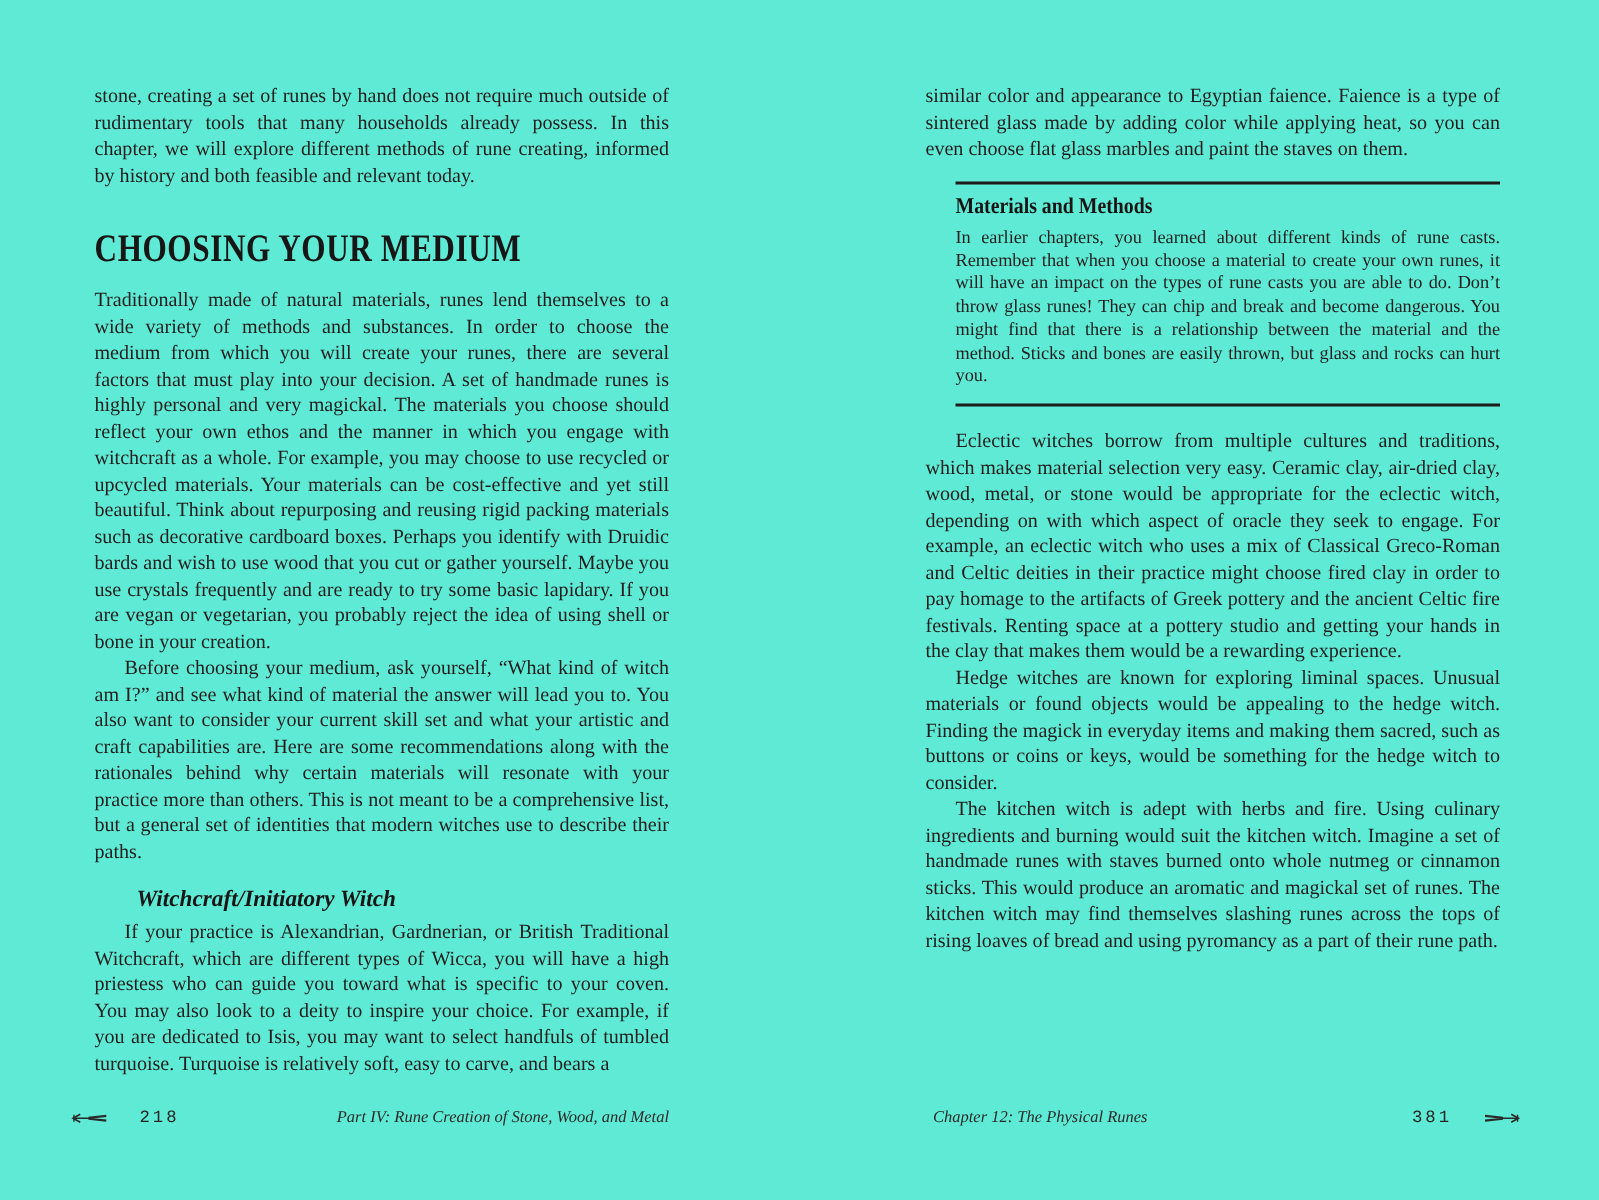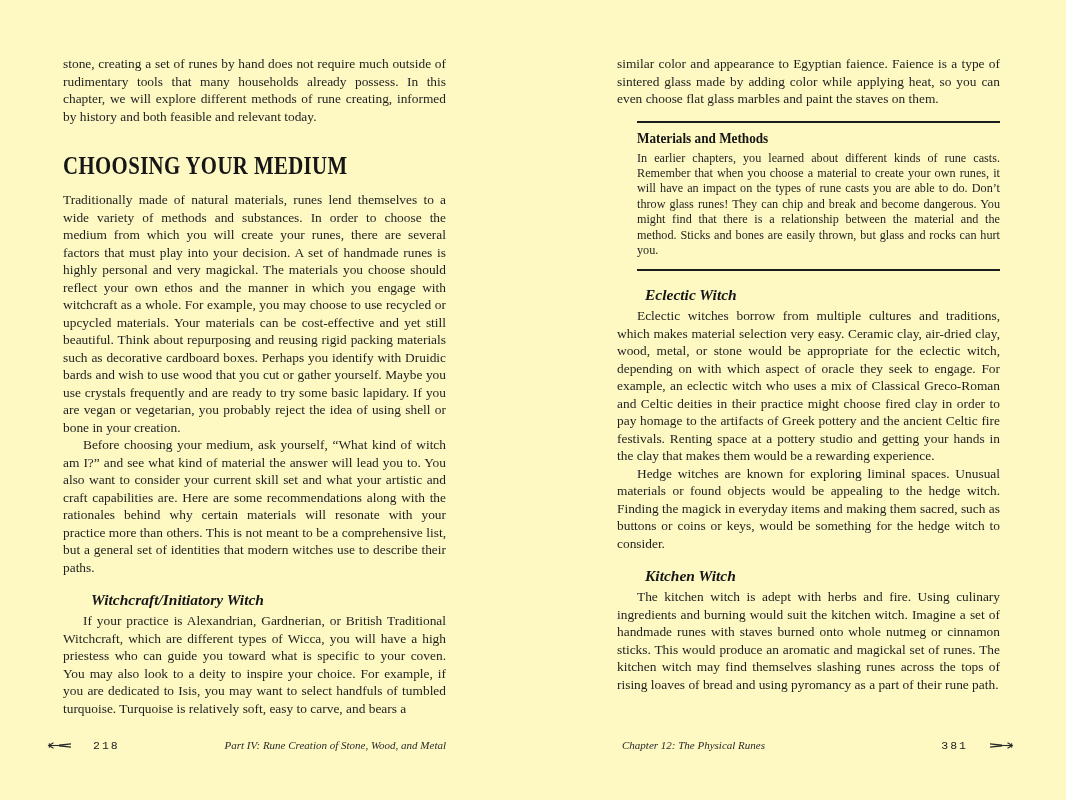--- a/index.html
+++ b/index.html
@@ -1,19 +1,19 @@
 <!DOCTYPE html>
 <html><head>
 <meta charset="utf-8">
 <style>
   html,body{margin:0;padding:0;background:#ffffff;}
   #spread{
     position:relative;
     width:1066px;height:800px;
-    background:#fef9c3;
+    background:#5eead4;
     color:#1e1e1e;
     font-family:"Liberation Serif", serif;
     overflow:hidden;
   }
   .col{position:absolute;top:55px;width:383px;}
   #col-left{left:63px;}
   #col-right{left:617px;}
   .body-text{
     font-size:13.4px;
     line-height:17.5px;
@@ -105,26 +105,24 @@
   </div>
 
   <div class="col" id="col-right">
     <p class="body-text">similar color and appearance to Egyptian faience. Faience is a type of sintered glass made by adding color while applying heat, so you can even choose flat glass marbles and paint the staves on them.</p>
 
     <div class="sidebar">
       <div class="sidebar-head">Materials and Methods</div>
       <p class="sidebar-body">In earlier chapters, you learned about different kinds of rune casts. Remember that when you choose a material to create your own runes, it will have an impact on the types of rune casts you are able to do. Don’t throw glass runes! They can chip and break and become dangerous. You might find that there is a relationship between the material and the method. Sticks and bones are easily thrown, but glass and rocks can hurt you.</p>
     </div>
 
-    <div class="sub-head">Eclectic Witch</div>
     <p class="body-text indent">Eclectic witches borrow from multiple cultures and traditions, which makes material selection very easy. Ceramic clay, air-dried clay, wood, metal, or stone would be appropriate for the eclectic witch, depending on with which aspect of oracle they seek to engage. For example, an eclectic witch who uses a mix of Classical Greco-Roman and Celtic deities in their practice might choose fired clay in order to pay homage to the artifacts of Greek pottery and the ancient Celtic fire festivals. Renting space at a pottery studio and getting your hands in the clay that makes them would be a rewarding experience.</p>
 
     <p class="body-text indent">Hedge witches are known for exploring liminal spaces. Unusual materials or found objects would be appealing to the hedge witch. Finding the magick in everyday items and making them sacred, such as buttons or coins or keys, would be something for the hedge witch to consider.</p>
 
-    <div class="sub-head">Kitchen Witch</div>
     <p class="body-text indent">The kitchen witch is adept with herbs and fire. Using culinary ingredients and burning would suit the kitchen witch. Imagine a set of handmade runes with staves burned onto whole nutmeg or cinnamon sticks. This would produce an aromatic and magickal set of runes. The kitchen witch may find themselves slashing runes across the tops of rising loaves of bread and using pyromancy as a part of their rune path.</p>
   </div>
 
   <div class="footer" id="footer-left">
     <div class="folio-group">
       <svg class="arrow-orn flip" width="24" height="9" viewBox="0 0 24 9">
         <g stroke="#2a2a2a" fill="none">
           <line x1="0" y1="2.9" x2="12" y2="4.2" stroke-width="1.4"></line>
           <line x1="0" y1="6.1" x2="12" y2="4.8" stroke-width="1.4"></line>
           <line x1="10" y1="4.5" x2="21.5" y2="4.5" stroke-width="1.1"></line>

